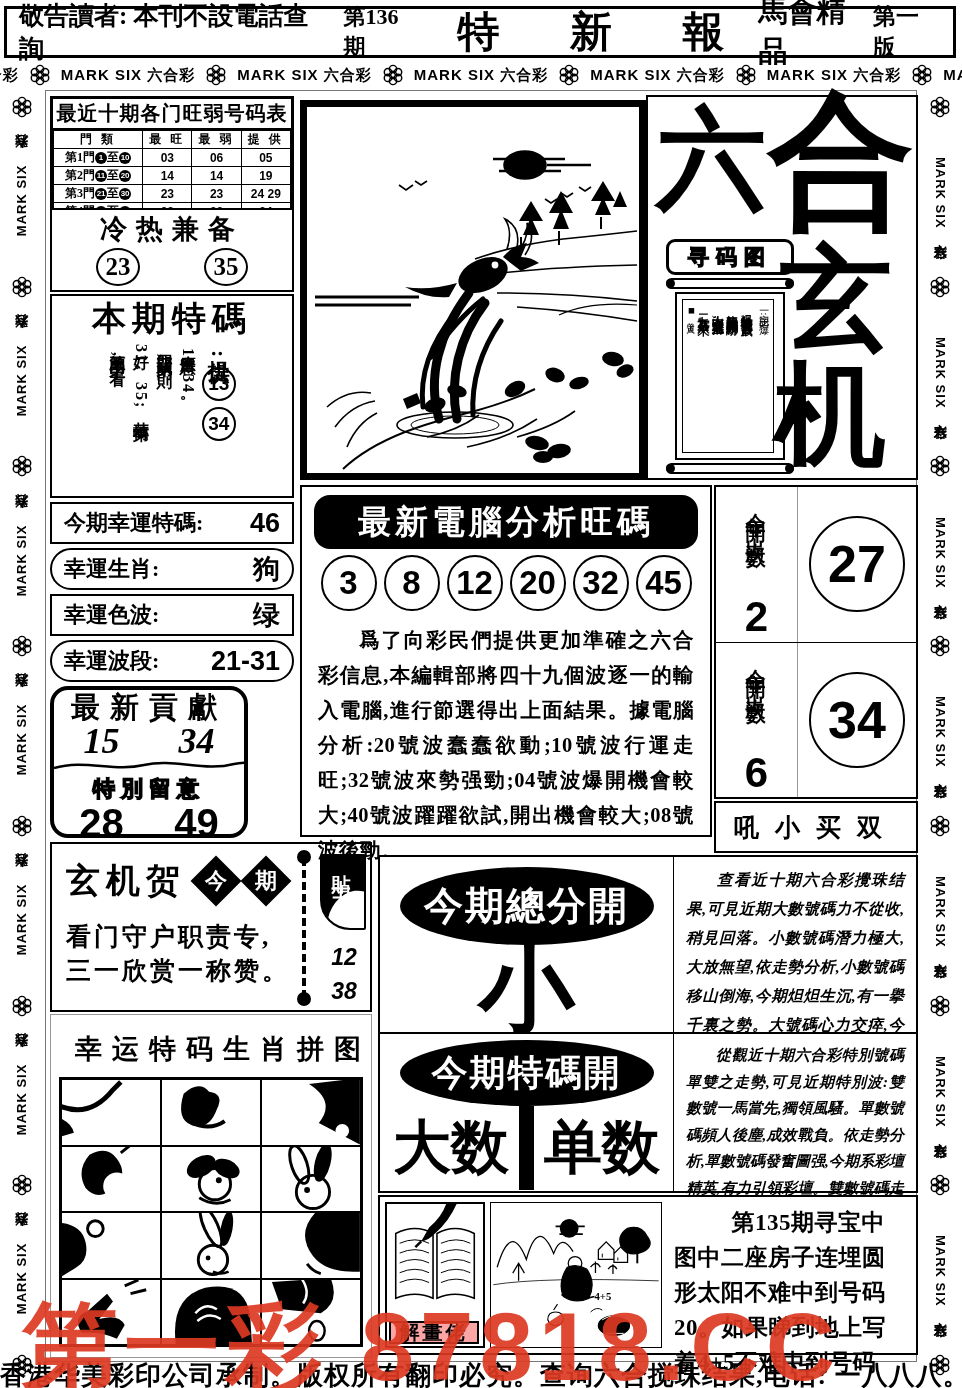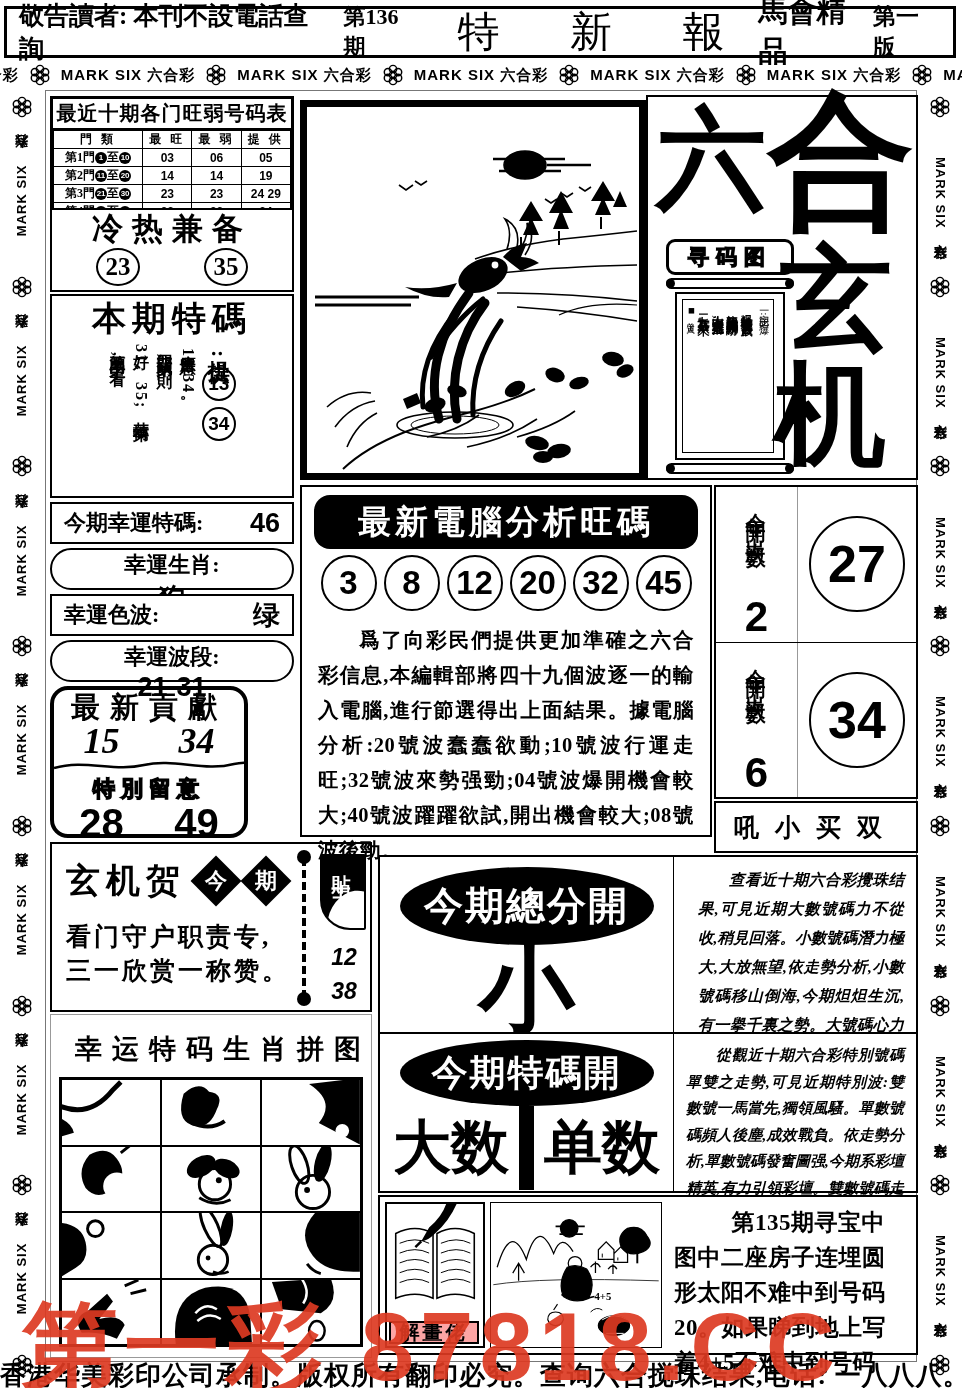--- a/index.html
+++ b/index.html
@@ -10,21 +10,21 @@
     font-family:"Liberation Serif","DejaVu Serif",serif;
   }
   .abs { position:absolute; }
   .bx { border:2px solid #000; background:#fff; }
 
   
   #hdr { left:4px; top:6px; width:952px; height:52px; border:3px solid #000;
          display:flex; align-items:center; padding:0 12px; }
   #hdr .notice { font-size:25px; font-weight:700; }
   #hdr .issue  { font-size:22px; font-weight:700; margin-left:14px; }
-  #hdr .title  { font-size:42px; font-weight:400; letter-spacing:30px; margin-left:38px; white-space:nowrap; }
+  #hdr .title  { font-size:42px; font-weight:700; letter-spacing:30px; margin-left:38px; white-space:nowrap; }
   #hdr .subtitle { font-size:29px; font-weight:700; margin-left:4px; }
   #hdr .edition { font-size:23px; font-weight:700; margin-left:auto; }
 
   
   #marq { left:0; top:60px; width:962px; height:30px; display:flex; align-items:center;
           justify-content:center; gap:10px; }
   #marq span.mtxt { font:700 15px "Liberation Sans",sans-serif; letter-spacing:1px; white-space:nowrap; }
   .flower { width:22px; height:22px; flex:0 0 auto; }
 
   
@@ -45,42 +45,42 @@
   #hot th, #hot td { border:1px solid #000; font-size:12px; text-align:center; height:15px;margin-left:22px; }
   #hot th { font-weight:700; letter-spacing:3px; }
   #hot td.door { font-weight:700; white-space:nowrap; letter-spacing:0; }
   #hot td.num { font-family:"Liberation Sans",sans-serif; font-weight:700; }
   .ncirc { display:inline-flex; width:12px; height:12px; border-radius:50%; background:#000;
            color:#fff; font:700 8px "Liberation Sans",sans-serif; align-items:center;
            justify-content:center; vertical-align:1px; }
 
   
   #coldhot { left:50px; top:208px; width:244px; height:84px; text-align:center; }
-  #coldhot .ttl { font-size:31px; font-weight:900; letter-spacing:9px; line-height:38px; }
+  #coldhot .ttl { font-size:27px; font-weight:900; letter-spacing:9px; line-height:38px; }
   #coldhot .row { display:flex; justify-content:center; gap:64px; }
   .circ40 { display:inline-flex; width:44px; height:38px; border:2px solid #000; border-radius:50%;
             align-items:center; justify-content:center;
             font:700 25px "Liberation Serif",serif; }
 
   
   #speccode { left:50px; top:294px; width:244px; height:204px; }
   #speccode .ttl { font-size:34px; font-weight:900; text-align:center; letter-spacing:6px; line-height:46px; }
   #speccode .vwrap { display:flex; justify-content:center; height:152px; }
   #speccode .vcols { writing-mode:vertical-rl; height:148px; font-size:16px; line-height:1.15;
                      letter-spacing:2px; font-weight:600; }
   #speccode .vcols > div { margin:0 5px; }
   #speccode .provide { font-size:22px; font-weight:800; letter-spacing:4px; }
   .vc { writing-mode:horizontal-tb; display:inline-block; width:34px; height:34px;
         border:2px solid #000; border-radius:50%; font:700 19px "Liberation Sans",sans-serif;
         line-height:30px; text-align:center; margin:6px 0 0 0; letter-spacing:0; }
 
   
   .lucky { left:50px; width:244px; height:42px; display:flex; align-items:center;
            justify-content:space-between; padding:0 12px; }
-  .lucky.round { border-radius:21px;flex-direction:column; }
+  .lucky.round { border-radius:21px; }
   .lucky .lb { font-size:22px; font-weight:700; }
   .lucky .vl { font-size:27px; font-weight:700; font-family:"Liberation Sans",sans-serif; }
   .lucky .vlcn { font-family:"Liberation Serif",serif; }
 
   
   #contrib { left:50px; top:686px; width:198px; height:152px; border:4px solid #000;
              border-radius:18px; text-align:center; overflow:hidden; }
   #contrib .ttl { font-size:29px; font-weight:900; letter-spacing:10px; line-height:34px; }
   #contrib .n1 { display:flex; justify-content:space-around; font:italic 700 36px "Liberation Serif",serif;
                  line-height:34px; }
@@ -178,21 +178,21 @@
   #howl { left:714px; top:801px; width:204px; height:52px; display:flex; align-items:center;
           justify-content:center; font-size:25px; font-weight:700; letter-spacing:16px; }
 
   
   .sec2 { left:378px; width:540px; display:flex; }
   .sec2 .lpane { width:294px; border-right:1.5px solid #000; text-align:center; position:relative; }
   .sec2 .rpane { flex:1; padding:8px 12px 4px; display:flex; flex-direction:column; }
   .oval { margin:10px auto 0; width:254px; height:78px; background:#000; border-radius:50%;
           display:flex; align-items:center; justify-content:center; color:#fff;
           font-size:39px; font-weight:900; letter-spacing:2px; }
-  #total { top:855px; height:199px;gap:12px; }
+  #total { top:855px; height:199px; }
   #total .bigchar { font-size:96px; font-weight:700; line-height:88px; }
   #special { top:1032px; height:161px; }
   #special .oval { height:66px; margin-top:6px; font-size:36px; }
   #special .duo { display:flex; align-items:center; justify-content:center; height:84px; }
   #special .duo .ch { font-size:58px; font-weight:900; line-height:80px; }
   #special .duo .bar { width:15px; height:84px; background:#000; margin:0 10px; }
   .sec2 .para { font:italic 600 15.5px "Liberation Serif",serif; line-height:29px;
                 text-align:justify; text-indent:2em; }
   #special .para { line-height:26.5px; font-size:15px; }
   .sec2 .recom { font-size:30px; font-weight:700; text-align:center; letter-spacing:4px;

